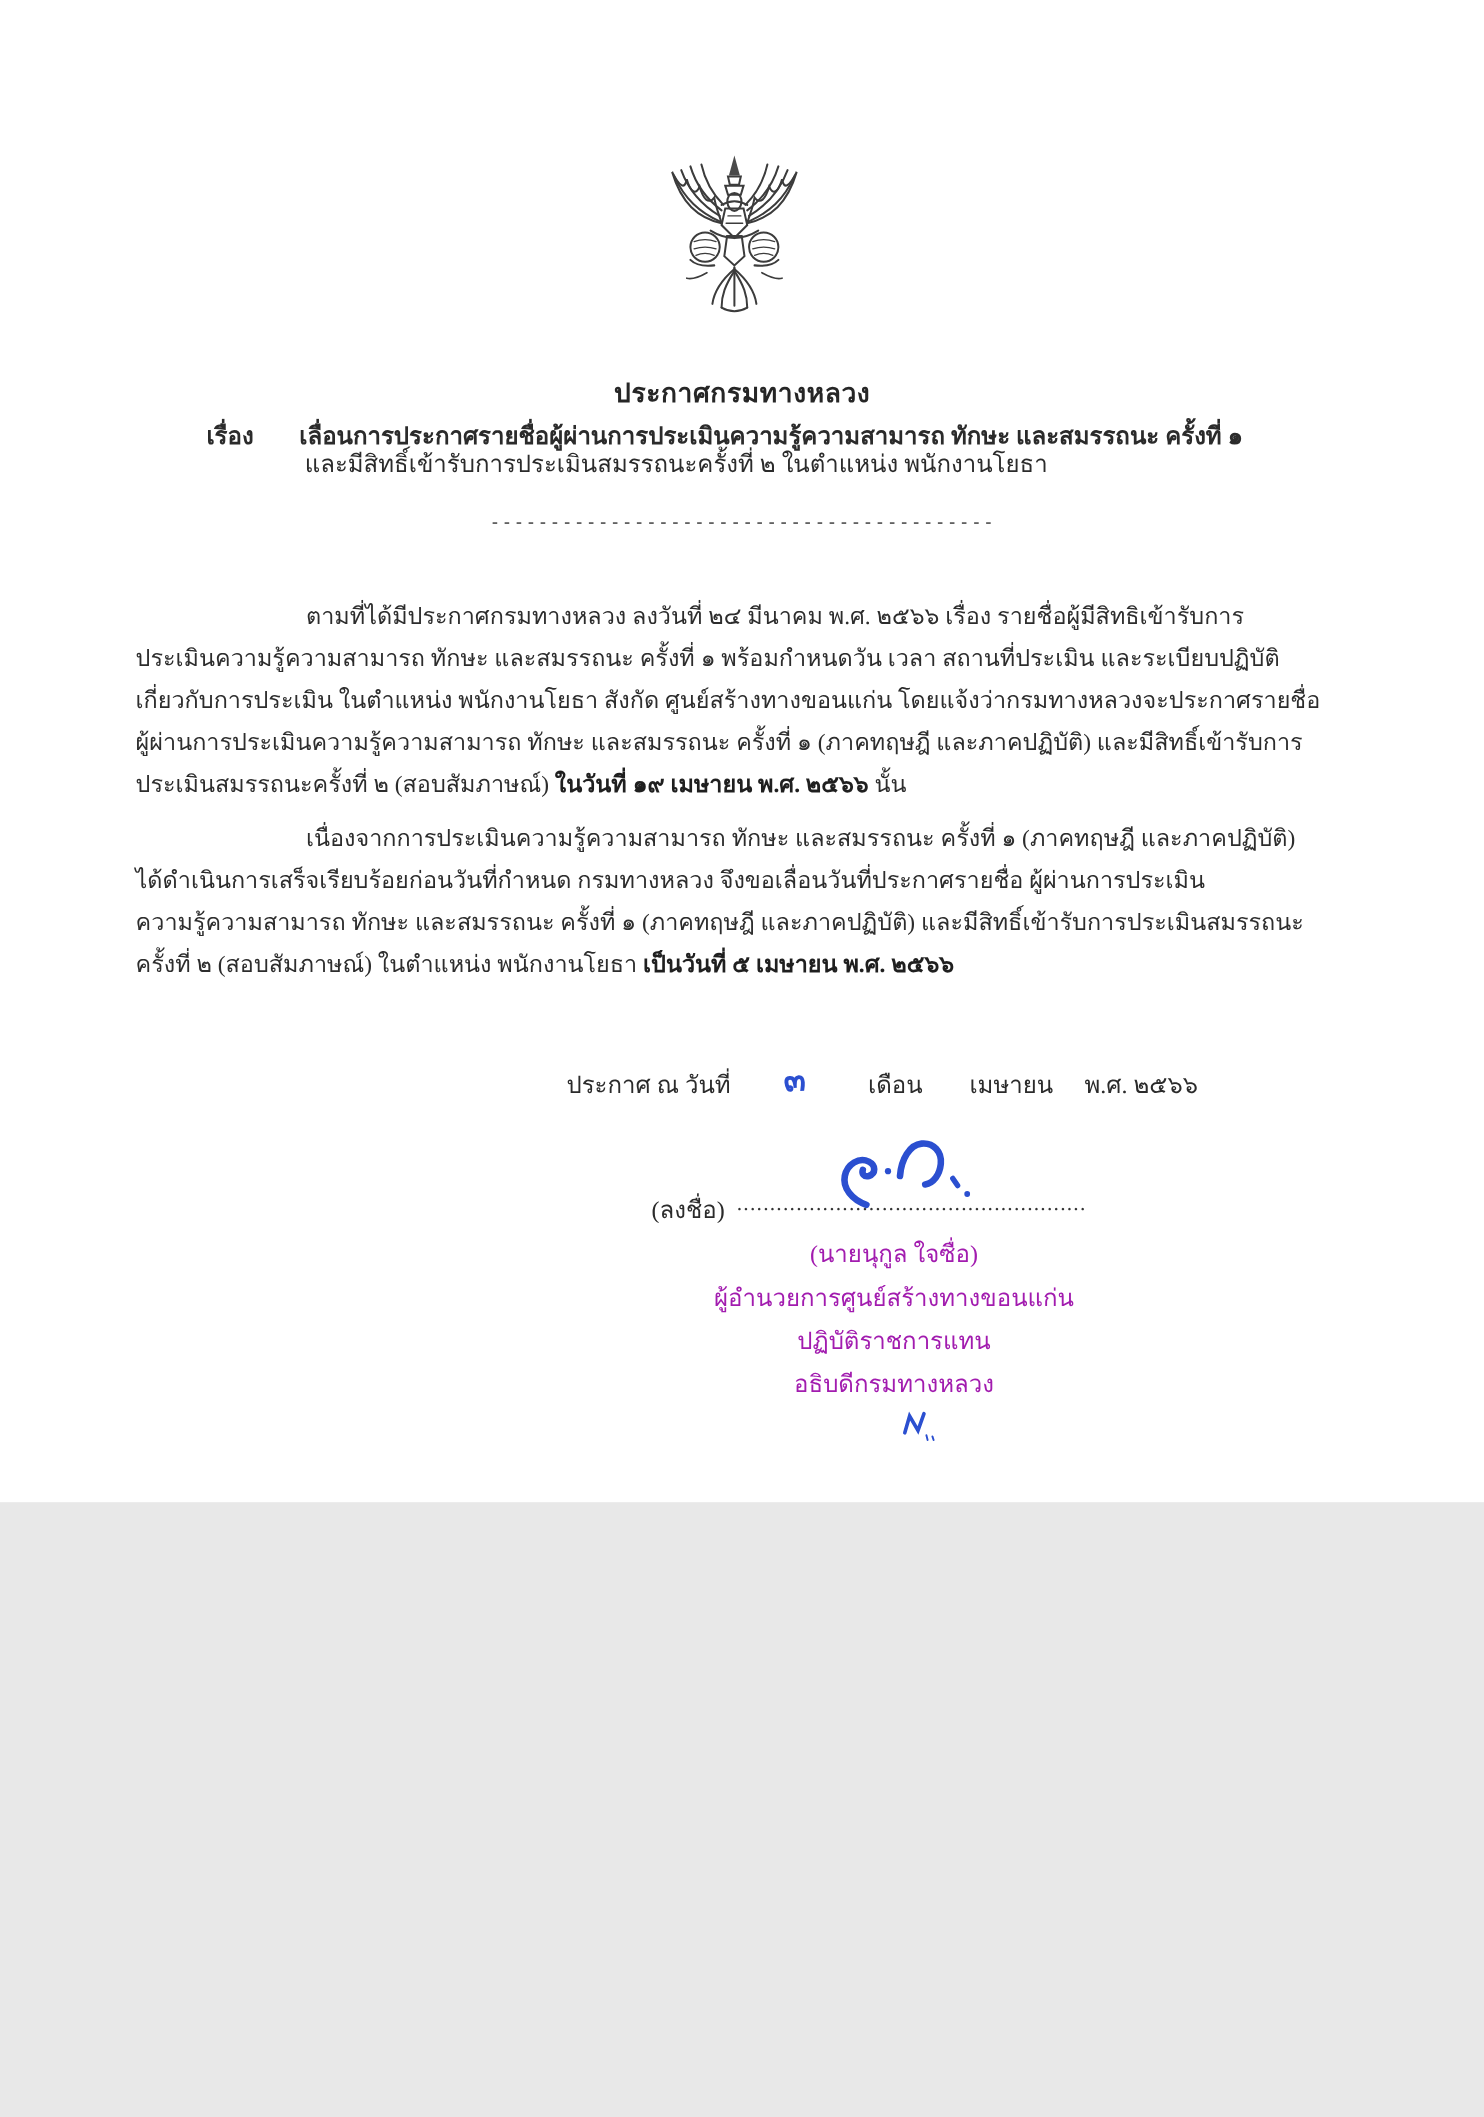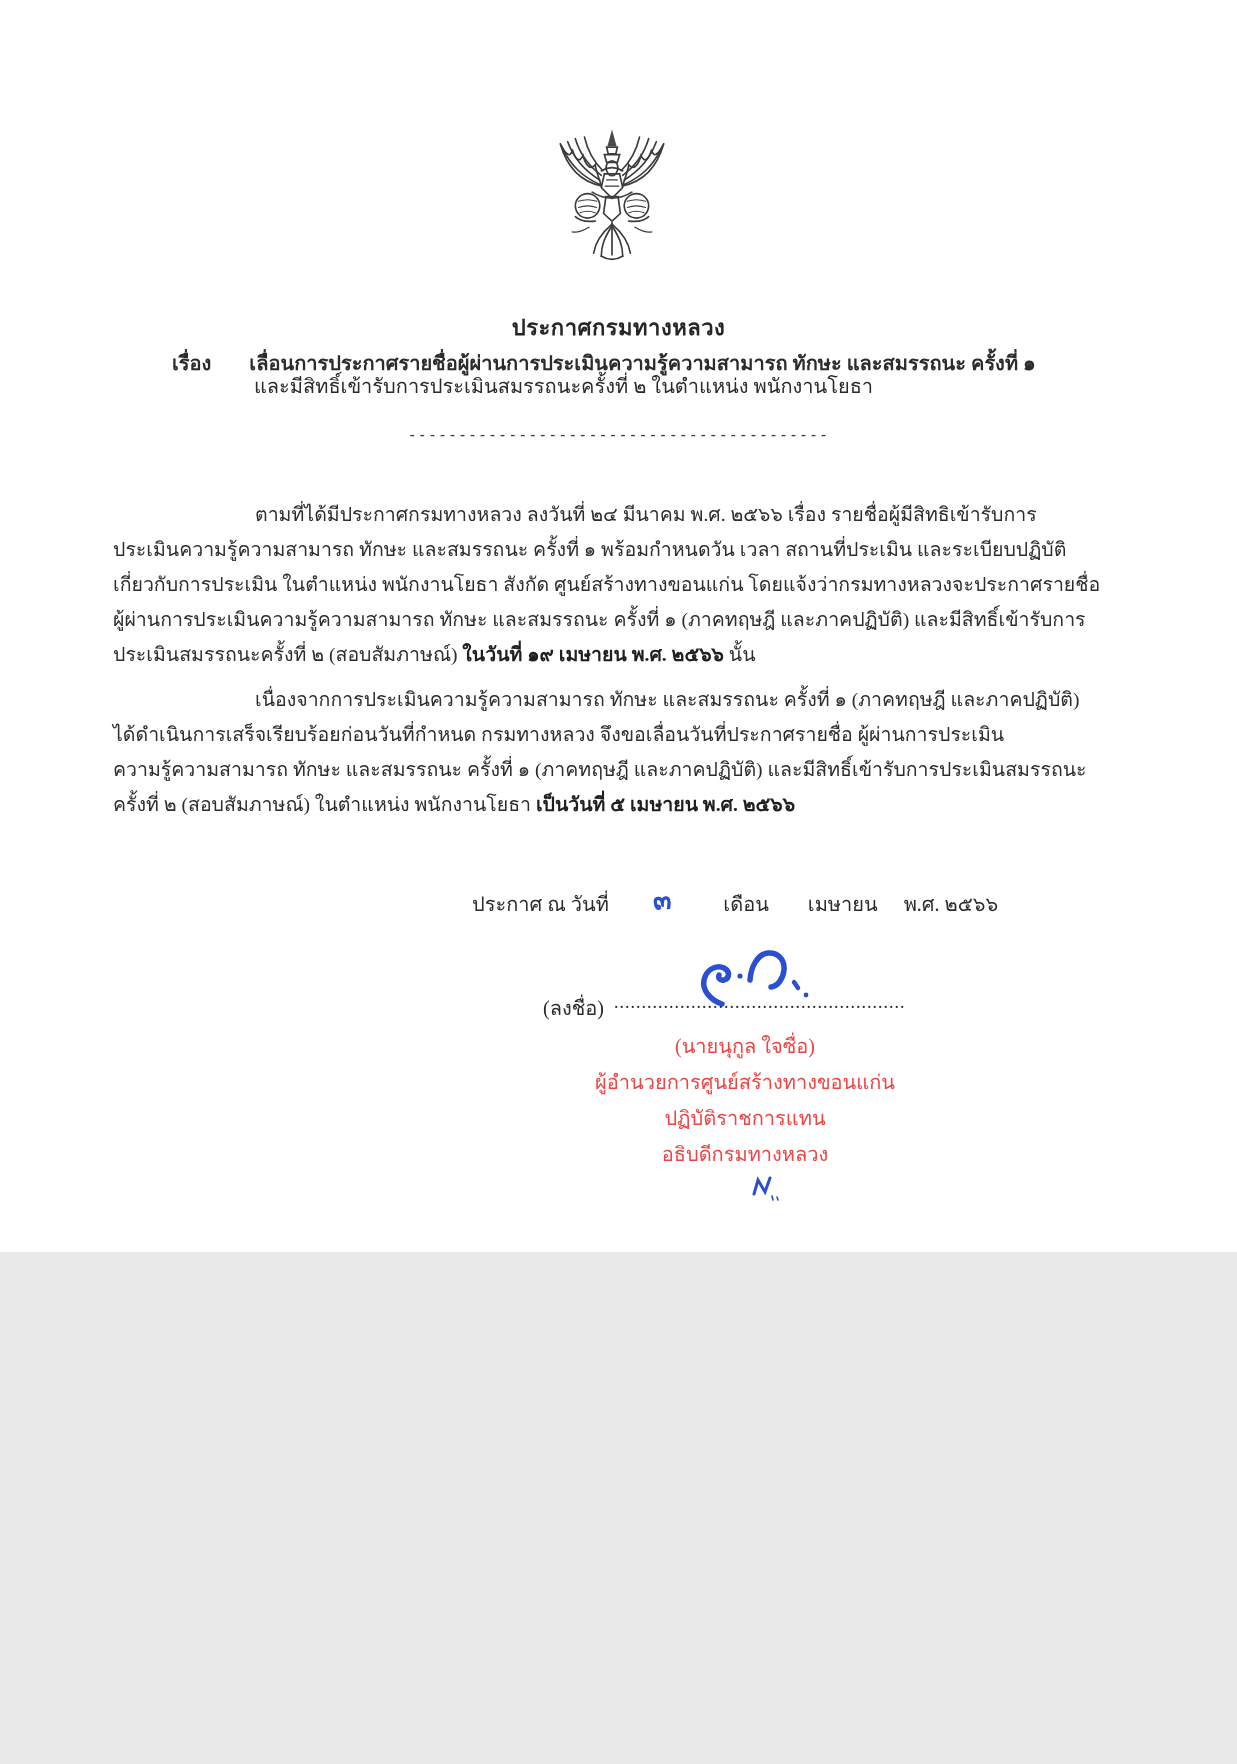--- a/index.html
+++ b/index.html
@@ -72,21 +72,21 @@
     display:flex; align-items:flex-start;
   }
   .dotline { margin-left:10px; letter-spacing:1px; font-size:18px; color:#333; }
   .signature-svg {
     position:absolute; left:688px; top:942px;
     width:150px; height:75px;
   }
   .sig-block {
     position:absolute; left:545px; top:1028px; width:400px;
     text-align:center;
-    font-size:20px; line-height:36px; color:#ef4444;
+    font-size:20px; line-height:36px; color:#a21caf;
   }
   .flourish-svg {
     position:absolute; left:748px; top:1172px;
     width:34px; height:34px;
   }
 </style>
 </head>
 <body>
 
 <div class="page">

